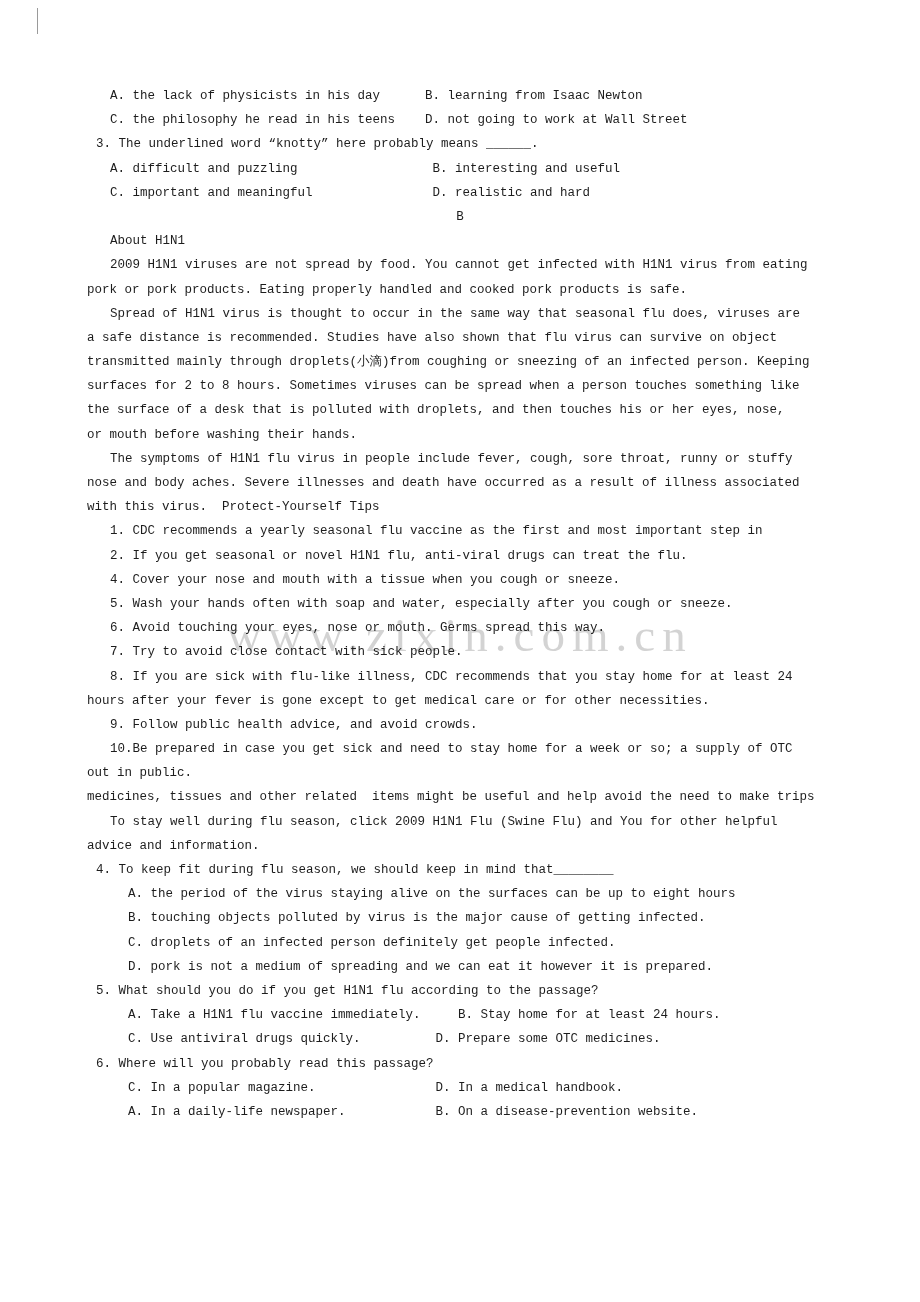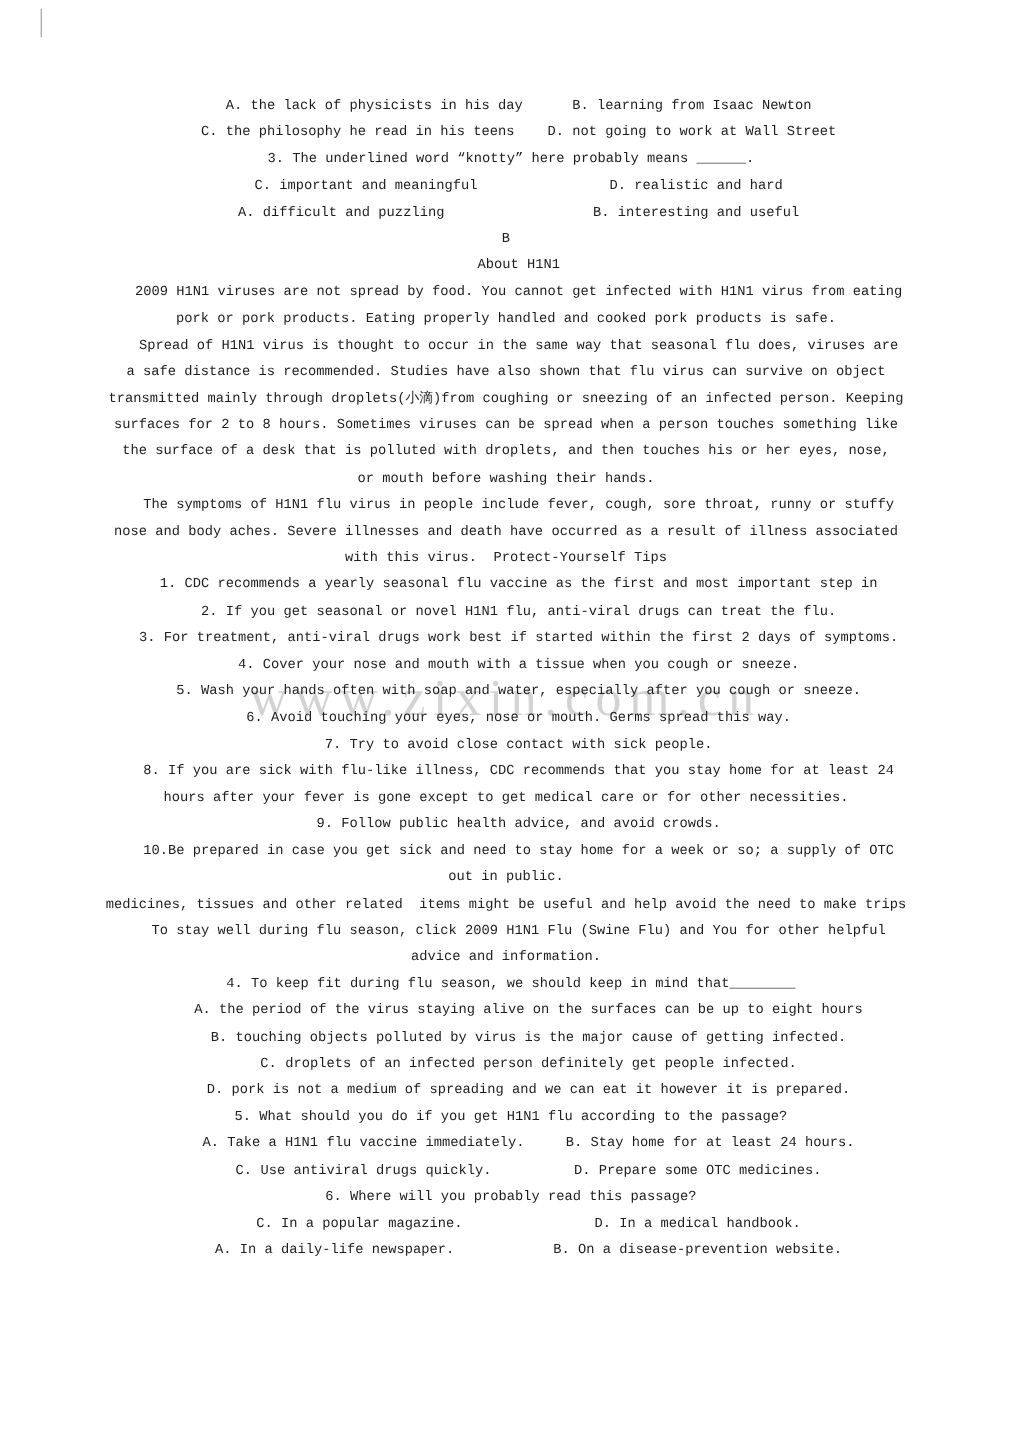--- a/index.html
+++ b/index.html
@@ -21,21 +21,20 @@
     position: absolute;
     left: 87px;
     top: 84px;
     width: 746px;
   }
   .line {
     white-space: pre;
     line-height: 24.2px;
     height: 24.2px;
     letter-spacing: 0;
-    text-align: center;
   }
   .line.ind1 { padding-left: 23px; }
   .line.q    { padding-left: 9px;  }
   .line.opt1 { padding-left: 23px; }
   .line.opt2 { padding-left: 41px; }
   .line.center { text-align: center; padding-left: 0; }
   .watermark {
     position: absolute;
     top: 608px;
     left: 50%;
@@ -60,38 +59,37 @@
 </head>
 <body>
 
 <div class="page">
   <div class="scan-artifact"></div>
   <div class="watermark">www.zixin.com.cn</div>
   <div class="doc">
       <div class="line opt1">A. the lack of physicists in his day      B. learning from Isaac Newton</div>
       <div class="line opt1">C. the philosophy he read in his teens    D. not going to work at Wall Street</div>
       <div class="line q">3. The underlined word “knotty” here probably means ______.</div>
+      <div class="line opt1">A. difficult and puzzling                  B. interesting and useful</div>
       <div class="line opt1">C. important and meaningful                D. realistic and hard</div>
-      <div class="line opt1">A. difficult and puzzling                  B. interesting and useful</div>
       <div class="line center">B</div>
       <div class="line ind1">About H1N1</div>
       <div class="line ind1">2009 H1N1 viruses are not spread by food. You cannot get infected with H1N1 virus from eating</div>
       <div class="line">pork or pork products. Eating properly handled and cooked pork products is safe.</div>
       <div class="line ind1">Spread of H1N1 virus is thought to occur in the same way that seasonal flu does, viruses are</div>
       <div class="line">a safe distance is recommended. Studies have also shown that flu virus can survive on object</div>
       <div class="line">transmitted mainly through droplets(小滴)from coughing or sneezing of an infected person. Keeping</div>
       <div class="line">surfaces for 2 to 8 hours. Sometimes viruses can be spread when a person touches something like</div>
       <div class="line">the surface of a desk that is polluted with droplets, and then touches his or her eyes, nose,</div>
       <div class="line">or mouth before washing their hands.</div>
       <div class="line ind1">The symptoms of H1N1 flu virus in people include fever, cough, sore throat, runny or stuffy</div>
       <div class="line">nose and body aches. Severe illnesses and death have occurred as a result of illness associated</div>
       <div class="line">with this virus.  Protect-Yourself Tips</div>
       <div class="line ind1">1. CDC recommends a yearly seasonal flu vaccine as the first and most important step in</div>
       <div class="line ind1">2. If you get seasonal or novel H1N1 flu, anti-viral drugs can treat the flu.</div>
-      <div class="line ind1">3. For treatment, anti-viral drugs work best if started within the first 2 days of symptoms.</div>
       <div class="line ind1">4. Cover your nose and mouth with a tissue when you cough or sneeze.</div>
       <div class="line ind1">5. Wash your hands often with soap and water, especially after you cough or sneeze.</div>
       <div class="line ind1">6. Avoid touching your eyes, nose or mouth. Germs spread this way.</div>
       <div class="line ind1">7. Try to avoid close contact with sick people.</div>
       <div class="line ind1">8. If you are sick with flu-like illness, CDC recommends that you stay home for at least 24</div>
       <div class="line">hours after your fever is gone except to get medical care or for other necessities.</div>
       <div class="line ind1">9. Follow public health advice, and avoid crowds.</div>
       <div class="line ind1">10.Be prepared in case you get sick and need to stay home for a week or so; a supply of OTC</div>
       <div class="line">out in public.</div>
       <div class="line">medicines, tissues and other related  items might be useful and help avoid the need to make trips</div>

